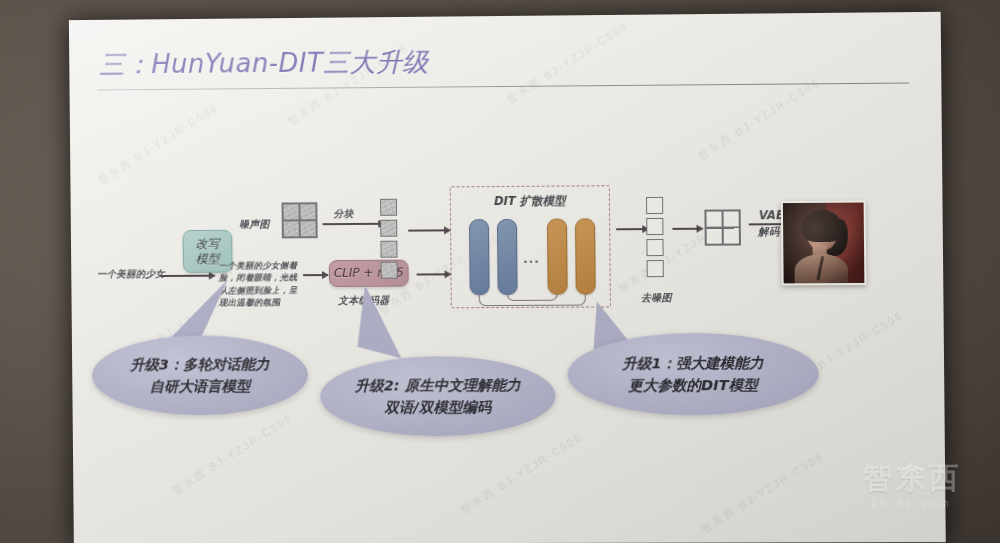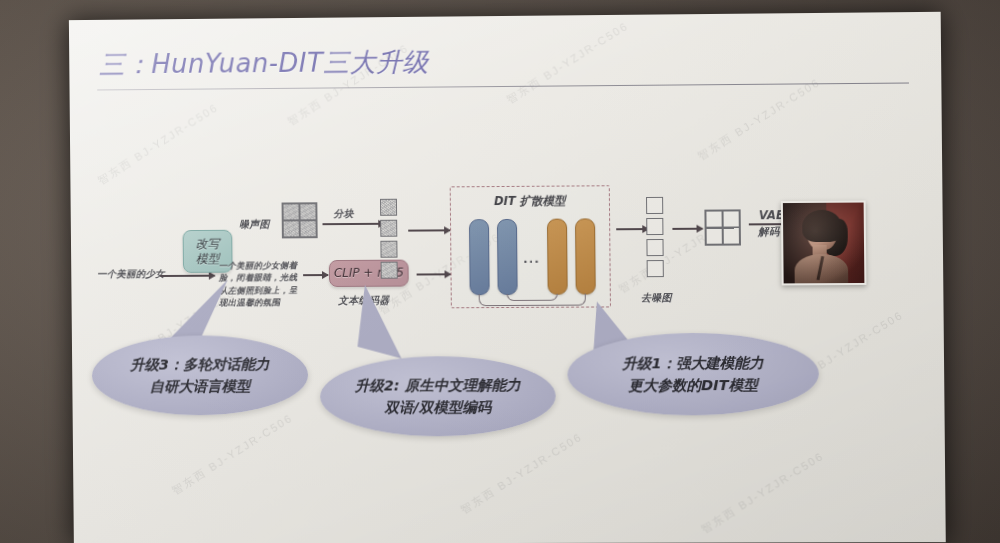--- a/index.html
+++ b/index.html
@@ -374,14 +374,22 @@
       <div class="bubble" style="left:498px; top:318px; width:250px; height:82px; font-size:14.5px; line-height:1.55;">
         <span>升级1：强大建模能力</span>
         <span>更大参数的DIT模型</span>
       </div>
 
     </div>
 
     <div id="slide-sheen"></div>
   </div>
 
+  <div id="brand-logo">
+    <svg class="wifi" viewBox="0 0 26 13">
+      <path d="M2 11 A13 13 0 0 1 24 11" stroke="rgba(255,255,255,0.65)" stroke-width="2.2" fill="none" stroke-linecap="round"></path>
+      <path d="M7 12 A8 8 0 0 1 19 12" stroke="rgba(255,255,255,0.65)" stroke-width="2.2" fill="none" stroke-linecap="round"></path>
+    </svg>
+    <div class="cn">智东西</div>
+    <div class="dom">zhidx.com</div>
+  </div>
 
 </div>
 
 </body></html>

